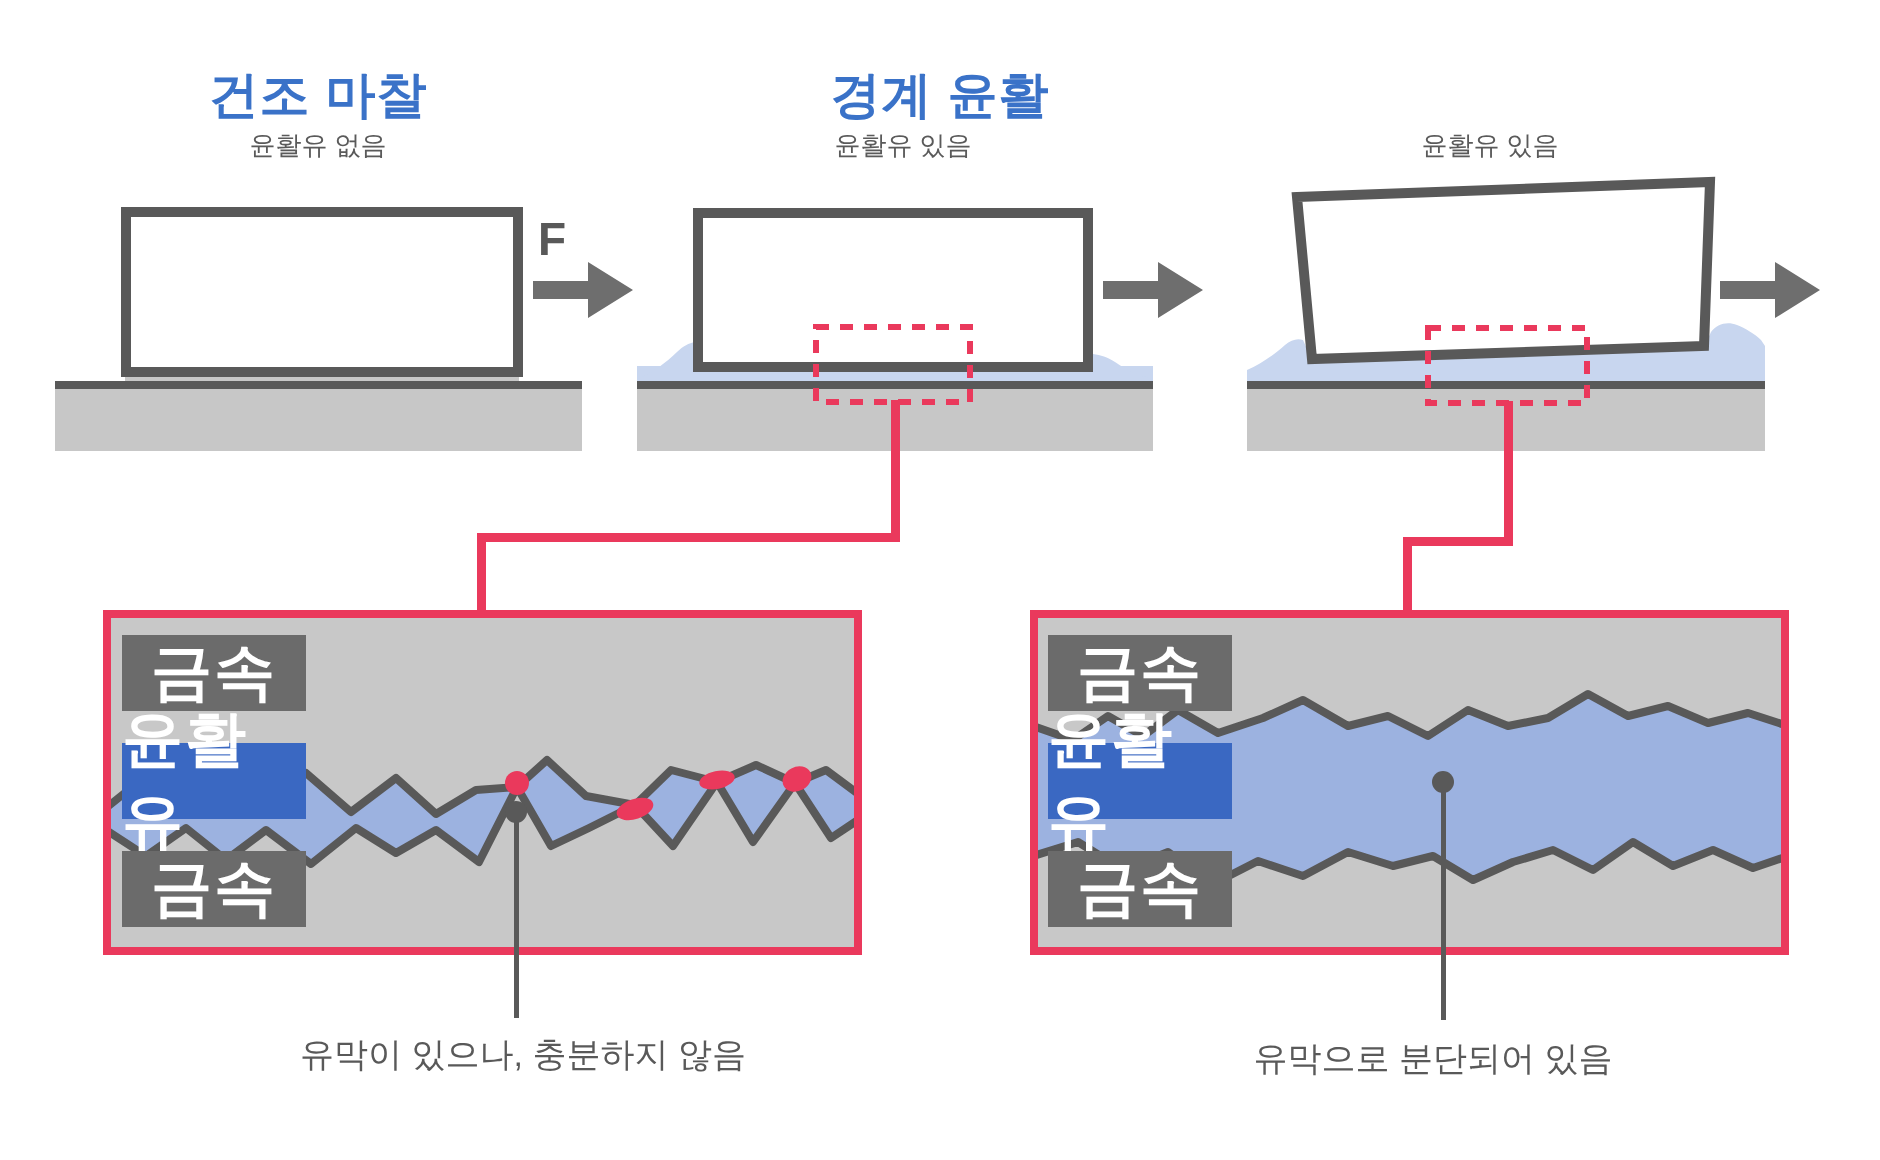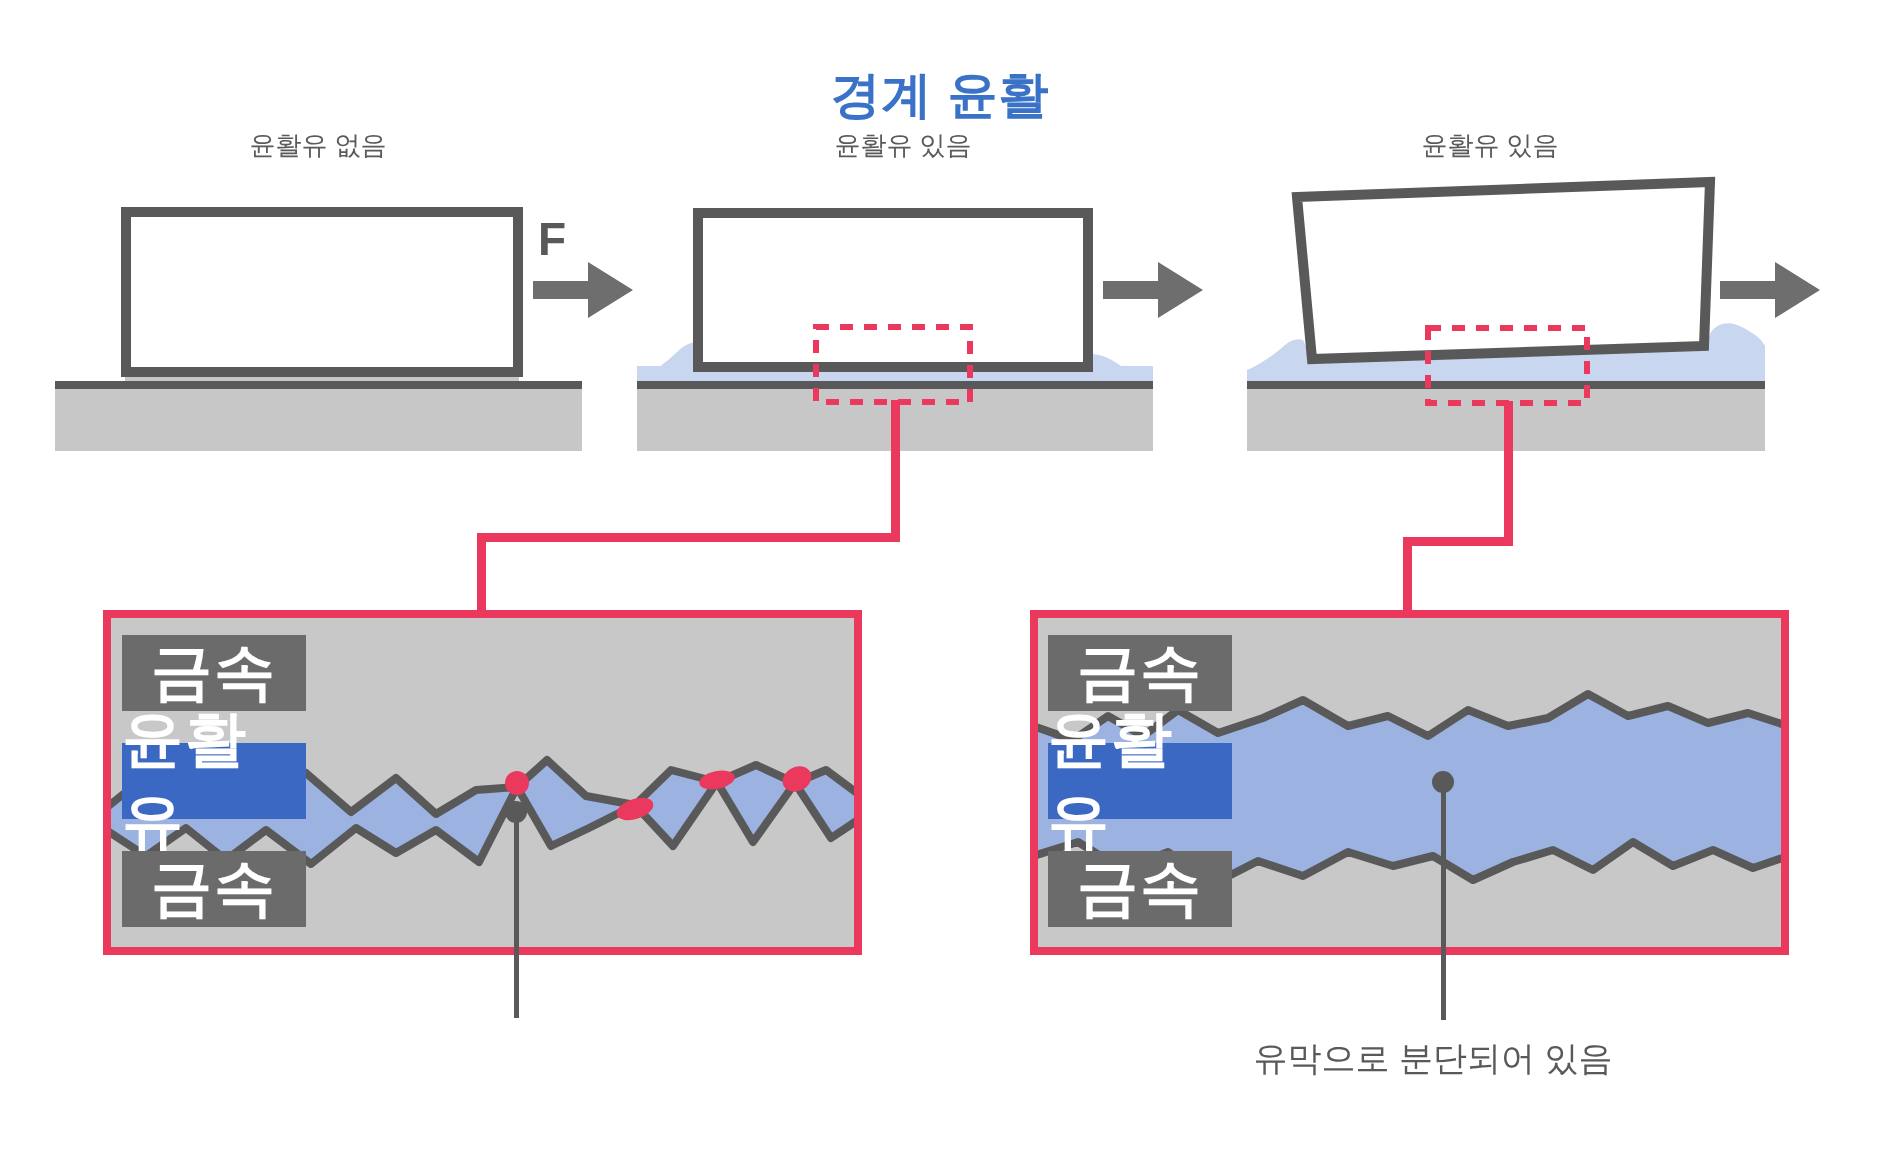--- a/index.html
+++ b/index.html
@@ -21,20 +21,21 @@
   .tag-lube{background:#3a68c2;}
   .caption{font-size:34px;color:#595959;text-align:center;line-height:44px;transform:translateX(-50%);white-space:nowrap;}
   .force-label{font-size:46px;font-weight:800;color:#595959;}
   svg{display:block;overflow:visible;}
 </style>
 </head>
 <body>
 
 <div class="canvas">
 
+  <div class="abs title" style="left:318px;top:62px;">건조 마찰</div>
   <div class="abs subtitle" style="left:318px;top:128px;">윤활유 없음</div>
 
   <div class="abs title" style="left:906px;top:62px;margin-left:34px;">경계 윤활</div>
   <div class="abs subtitle" style="left:903px;top:128px;">윤활유 있음</div>
 
   <div class="abs subtitle" style="left:1490px;top:128px;">윤활유 있음</div>
 
   <div class="abs ground-fill" style="left:55px;top:389px;width:527px;height:62px;"></div>
   <div class="abs" style="left:125px;top:375px;width:394px;height:8px;background:#c7c7c7;"></div>
   <div class="abs ground-line" style="left:55px;top:381px;width:527px;"></div>
@@ -102,20 +103,21 @@
       <ellipse cx="606" cy="162" rx="18" ry="9" transform="rotate(-12 606 162)" fill="#ea395c"></ellipse>
       <ellipse cx="686" cy="161" rx="15" ry="12" transform="rotate(-28 686 161)" fill="#ea395c"></ellipse>
       <circle cx="405" cy="194" r="11" fill="#595959"></circle>
     </g>
   </svg>
   <div class="abs tag tag-metal" style="left:122px;top:635px;">금속</div>
   <div class="abs tag tag-lube" style="left:122px;top:743px;">윤활유</div>
   <div class="abs tag tag-metal" style="left:122px;top:851px;">금속</div>
   <div class="abs leader" style="left:514px;top:812px;height:206px;"></div>
   <div class="abs caption" style="left:523px;top:1032px;">
+    <div>유막이 있으나, 충분하지 않음</div>
   </div>
 
   <div class="abs detail-box" style="left:1030px;top:610px;width:759px;height:345px;"></div>
   <svg class="abs" style="left:1038px;top:618px;" width="743" height="329" viewBox="0 0 743 329">
     <defs>
         <clipPath id="clipR">
           <rect x="0" y="0" width="743" height="329"></rect>
         </clipPath>
       </defs>
     <g clip-path="url(#clipR)">

